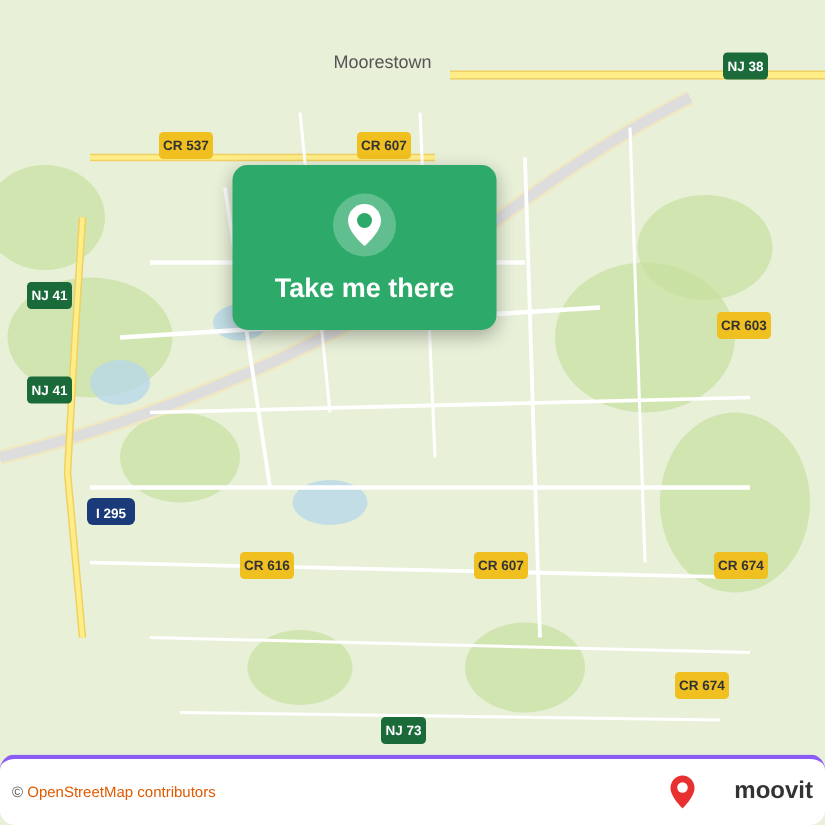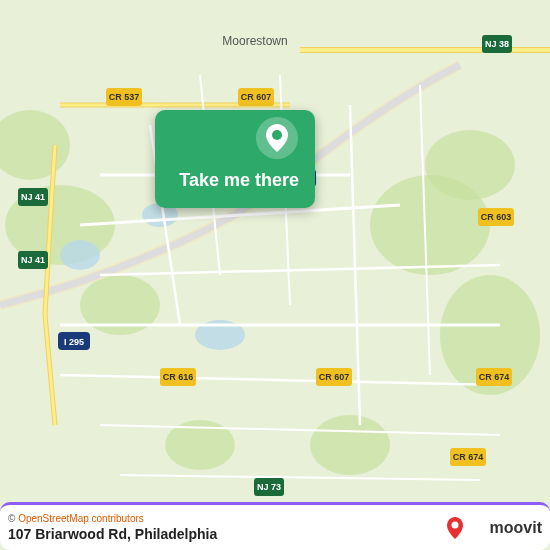--- a/index.html
+++ b/index.html
@@ -24,27 +24,27 @@
       position: absolute;
       top: 0; left: 0;
       width: 100%; height: 100%;
     }
 
     
     #take-me-there-card {
       position: absolute;
       top: 110px;
       left: 155px;
-      width: 160px;
+      width: 176px;
       background-color: #2daa6a;
       border-radius: 10px;
       display: flex;
       flex-direction: column;
-      align-items: flex-end;
-      padding: 6px 16px 16px 16px;
+      align-items: center;
+      padding: 18px 16px 16px 16px;
       cursor: pointer;
       box-shadow: 0 4px 12px rgba(0,0,0,0.3);
     }
 
     #location-pin-icon {
       width: 44px;
       height: 44px;
       margin-bottom: 10px;
     }
 
@@ -203,21 +203,20 @@
       <circle cx="22" cy="19" r="5" fill="#2daa6a"></circle>
     </svg>
     <span id="take-me-there-label">Take me there</span>
   </div>
 
   <div id="bottom-bar">
     <div id="bottom-left">
       <div id="osm-credit">
         <span>© </span><span id="osm-link">OpenStreetMap contributors</span>
       </div>
-      <div id="address-label">107 Briarwood Rd, Philadelphia</div>
     </div>
     <div id="moovit-logo">
 
       <svg id="moovit-icon" viewBox="0 0 28 28" xmlns="http://www.w3.org/2000/svg">
         <path d="M14 3 C9.5 3 6 6.8 6 11.4 C6 17.5 14 25 14 25 C14 25 22 17.5 22 11.4 C22 6.8 18.5 3 14 3Z" fill="#e83030"></path>
         <circle cx="14" cy="11" r="3.5" fill="white"></circle>
       </svg>
       <span id="moovit-text">moovit</span>
     </div>
   </div>

